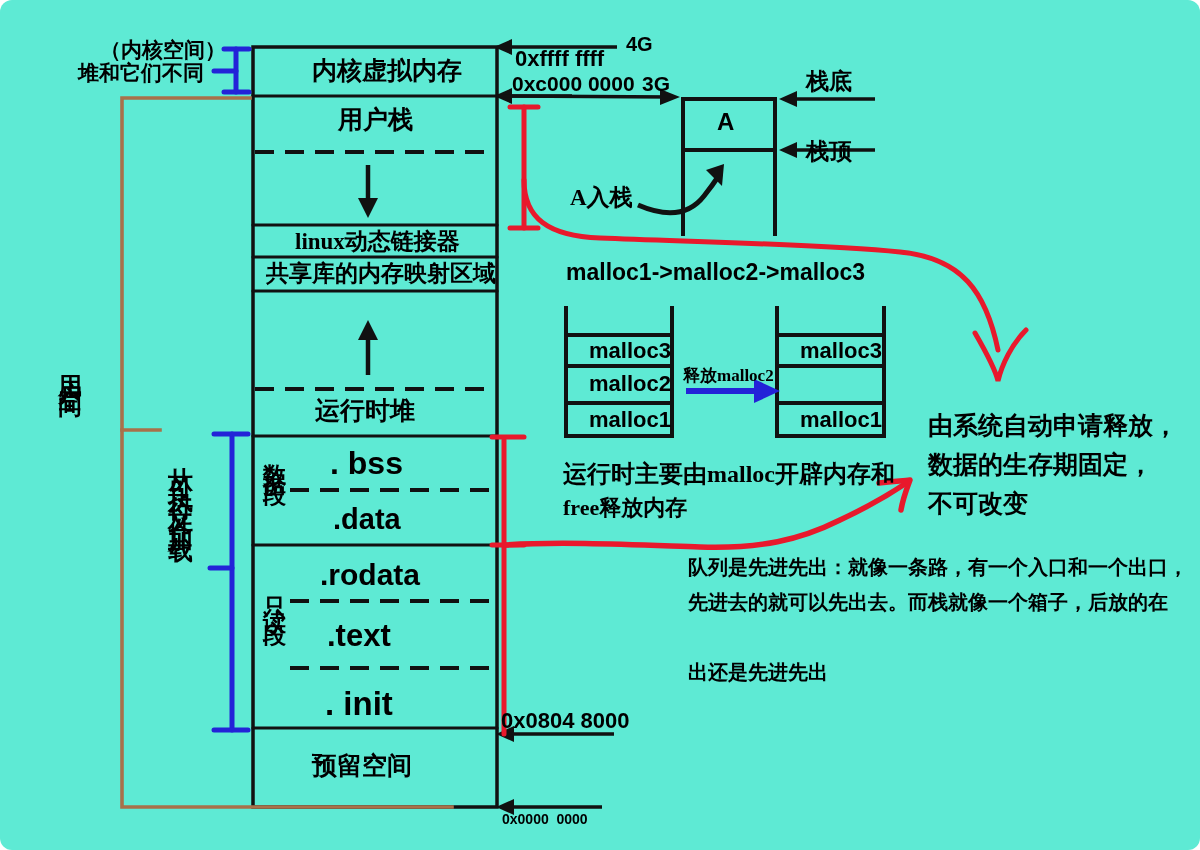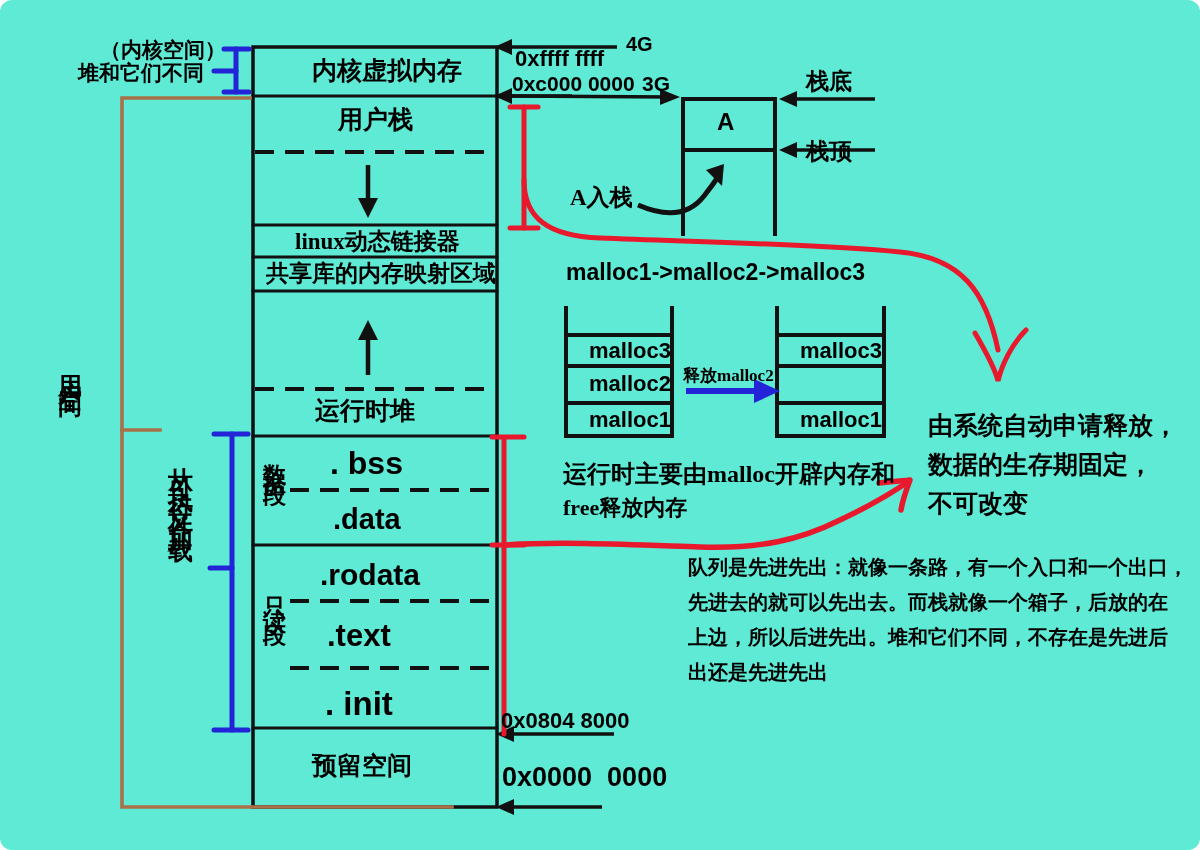--- a/index.html
+++ b/index.html
@@ -219,21 +219,21 @@
   <div class="txt cn vert" style="left:263px; top:578px; font-size:23px; letter-spacing:13px;">只读段</div>
 
   <div class="txt mono-ish" style="left:515px; top:22px; font-size:22px;margin-top:26px;">0xffff ffff</div>
   <div class="txt mono-ish" style="left:626px; top:34px; font-size:20px;">4G</div>
 
   <div class="txt mono-ish" style="left:512px; top:73px; font-size:21px;">0xc000 0000</div>
   <div class="txt mono-ish" style="left:642px; top:73px; font-size:21px;">3G</div>
 
   <div class="txt mono-ish" style="left:501px; top:710px; font-size:22px;">0x0804 8000</div>
 
-  <div class="txt mono-ish" style="left:502px; top:764px; font-size:27px;">0x0000  0000</div>
+  <div class="txt mono-ish" style="left:502px; top:812px; font-size:14px;">0x0000  0000</div>
 
   <div class="txt mono-ish" style="left:717px; top:110px; font-size:24px;">A</div>
   <div class="txt cn" style="left:806px; top:70px; font-size:23px;">栈底</div>
   <div class="txt cn" style="left:806px; top:140px; font-size:23px;">栈顶</div>
   <div class="txt cn" style="left:570px; top:186px; font-size:23px;">A入栈</div>
 
   <div class="txt mono-ish" style="left:566px; top:261px; font-size:23px;">malloc1-&gt;malloc2-&gt;malloc3</div>
 
   <div class="txt mono-ish" style="left:589px; top:340px; font-size:22px;">malloc3</div>
   <div class="txt mono-ish" style="left:589px; top:373px; font-size:22px;">malloc2</div>
@@ -247,16 +247,15 @@
 
   <div class="txt cn" style="left:563px; top:462px; font-size:24px;">运行时主要由malloc开辟内存和</div>
   <div class="txt cn" style="left:563px; top:497px; font-size:22px;">free释放内存</div>
 
   <div class="txt cn" style="left:928px; top:452px; font-size:25px;">数据的生存期固定，</div>
   <div class="txt cn" style="left:928px; top:413px; font-size:25px;">由系统自动申请释放，</div>
   <div class="txt cn" style="left:928px; top:491px; font-size:25px;text-align:right;">不可改变</div>
 
   <div class="txt cn" style="left:688px; top:592px; font-size:20px;">先进去的就可以先出去。而栈就像一个箱子，后放的在</div>
   <div class="txt cn" style="left:688px; top:557px; font-size:20px;">队列是先进先出：就像一条路，有一个入口和一个出口，</div>
-  <div class="txt cn" style="left:688px; top:627px; font-size:20px;">上边，所以后进先出。堆和它们不同，不存在是先进后</div>
   <div class="txt cn" style="left:688px; top:662px; font-size:20px;">出还是先进先出</div>
 
 </div>
 
 </body></html>

